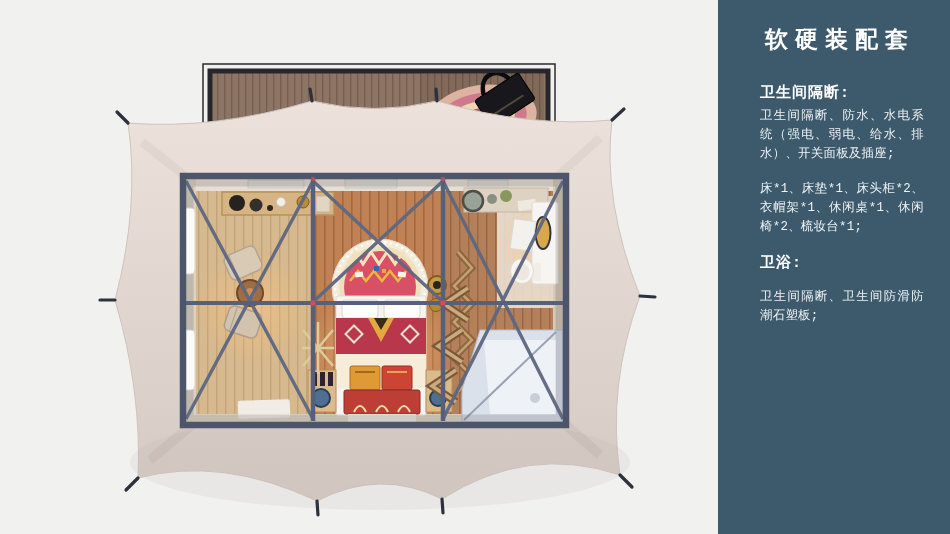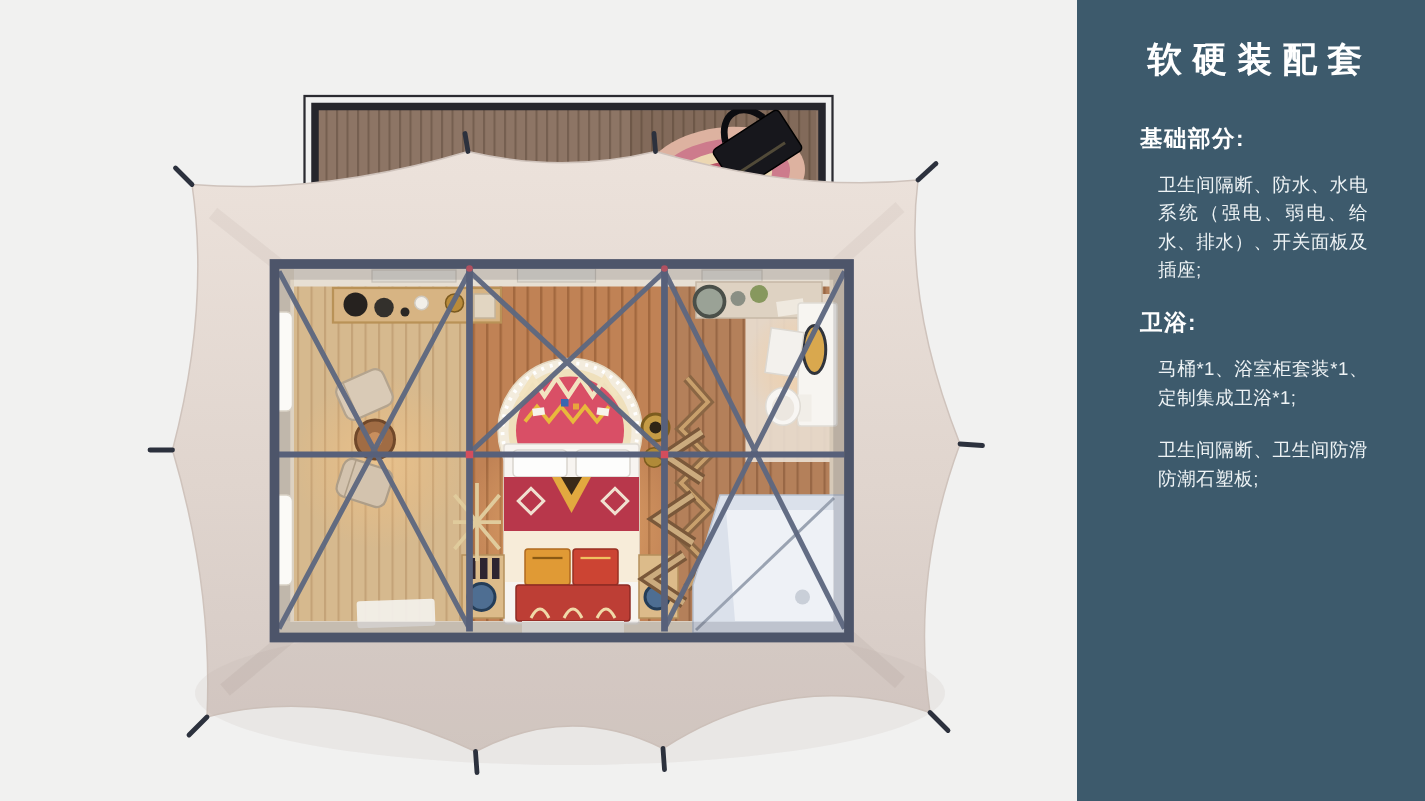--- a/index.html
+++ b/index.html
@@ -1,39 +1,39 @@
 <!DOCTYPE html>
 <html><head>
 <meta charset="utf-8">
 <style>
   html,body{margin:0;padding:0;background:#e8e8e8;}
   .page{
     position:relative;width:950px;height:534px;overflow:hidden;
     background:#f1f1f0;
-    font-family:Liberation Sans, sans-serif;
+    font-family:Liberation Mono, monospace;
   }
   .artwork{position:absolute;left:0;top:0;width:718px;height:534px;}
   .artwork svg{display:block;}
   .panel{
     position:absolute;left:718px;top:0;width:232px;height:534px;
     background:#3d5a6c;color:#ffffff;box-sizing:border-box;
     padding:24px 26px 0 42px;
   }
   .panel-title{
     font-size:23px;font-weight:bold;letter-spacing:7px;
     text-align:center;margin:0 0 28px -4px;white-space:nowrap;
     color:#ffffff;
   }
   .spec-section{margin:0 0 16px 0;}
   .spec-heading{
     font-size:15px;font-weight:bold;margin:0 0 5px 0;color:#ffffff;
     letter-spacing:1px;
   }
   .spec-body{
-    font-size:12.4px;line-height:19px;margin:12px;color:#eef3f5;
+    font-size:12.4px;line-height:19px;margin:0;color:#eef3f5;
     letter-spacing:0.3px;text-align:justify;
   }
 </style>
 </head>
 <body>
 
 <div class="page">
 
   <div class="artwork">
   <svg width="718" height="534" viewBox="0 0 718 534" xmlns="http://www.w3.org/2000/svg">
@@ -290,33 +290,33 @@
         <circle cx="443" cy="179" r="2.2" fill="#c2505e" opacity="0.85"></circle>
       </g>
     </g>
   </svg>
   </div>
 
   <aside class="panel">
     <h1 class="panel-title">软硬装配套</h1>
 
     <section class="spec-section">
-      <h2 class="spec-heading">基础部分:</h2>
+      <h2 class="spec-heading">卫生间隔断:</h2>
       <p class="spec-body">卫生间隔断、防水、水电系统（强电、弱电、给水、排水）、开关面板及插座;</p>
     </section>
 
     <section class="spec-section">
+      <p class="spec-body">床*1、床垫*1、床头柜*2、衣帽架*1、休闲桌*1、休闲椅*2、梳妆台*1;</p>
     </section>
 
     <section class="spec-section">
     </section>
 
     <section class="spec-section">
       <h2 class="spec-heading">卫浴:</h2>
-      <p class="spec-body">马桶*1、浴室柜套装*1、定制集成卫浴*1;</p>
     </section>
 
     <section class="spec-section">
       <p class="spec-body">卫生间隔断、卫生间防滑防潮石塑板;</p>
     </section>
   </aside>
 
 </div>
 
 </body></html>

